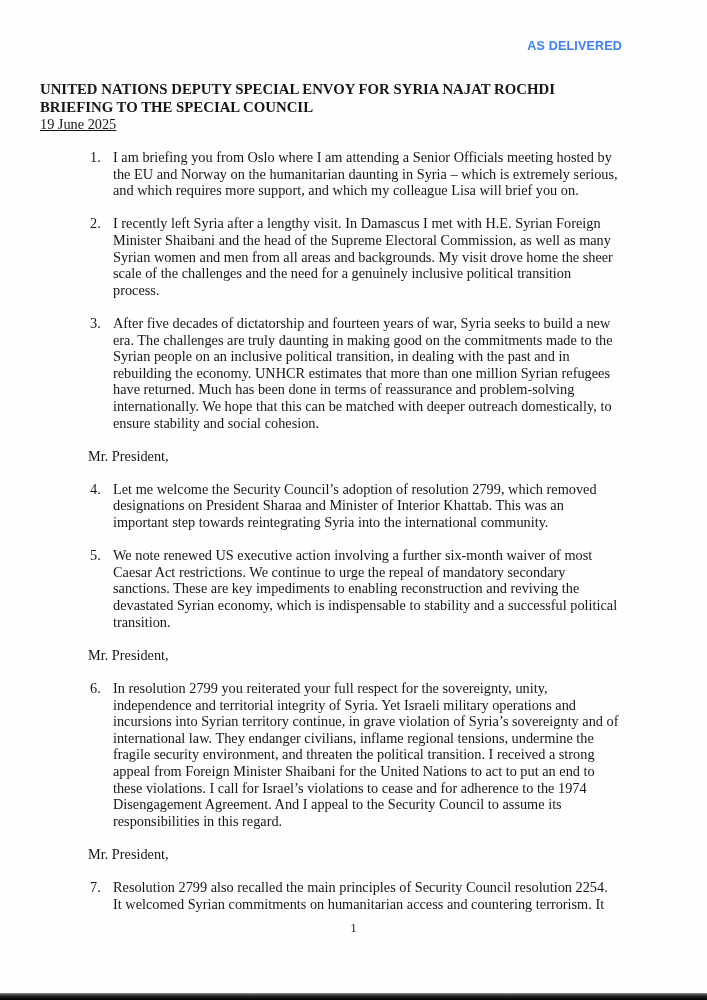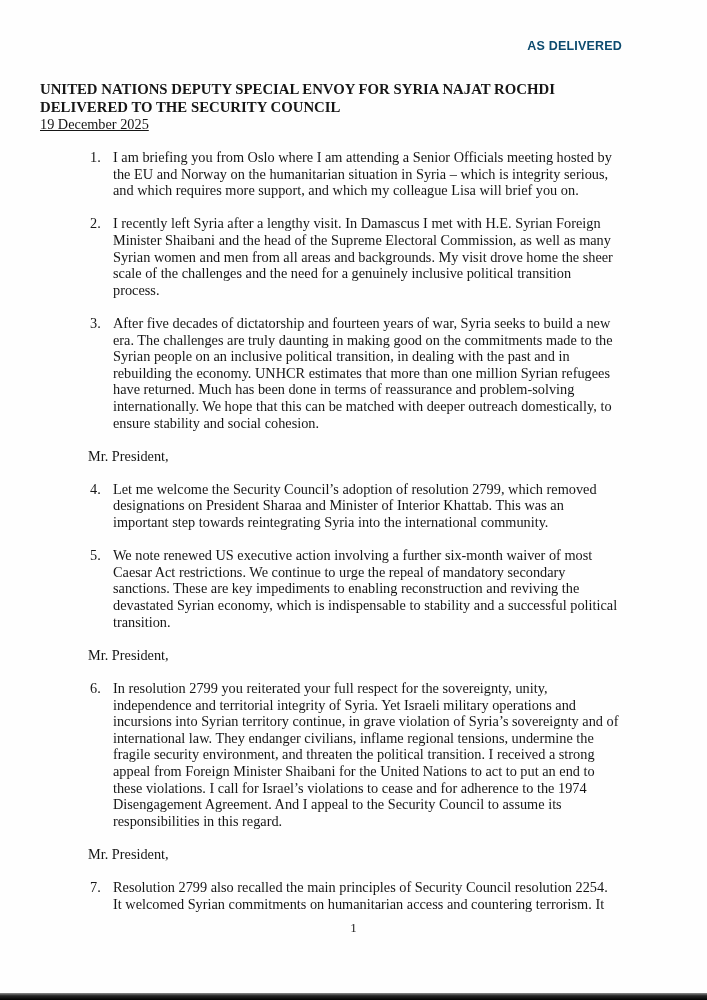--- a/index.html
+++ b/index.html
@@ -18,21 +18,21 @@
     color: #161616;
   }
   .stamp {
     position: absolute;
     top: 39px;
     right: 85px;
     font-family: "Liberation Sans", sans-serif;
     font-weight: 700;
     font-size: 12.5px;
     letter-spacing: 0.2px;
-    color: #0c4a6e;
+    color: #3b82f6;
   }
   .title-block {
     position: absolute;
     top: 81px;
     left: 40px;
     right: 40px;
     text-align: left;
     line-height: 17.6px;
   }
   .title-line {
@@ -87,30 +87,30 @@
 </style>
 </head>
 <body>
 
 <div class="page">
 
   <div class="stamp">AS DELIVERED</div>
 
   <div class="title-block">
     <div class="title-line">UNITED NATIONS DEPUTY SPECIAL ENVOY FOR SYRIA NAJAT ROCHDI</div>
-    <div class="title-line">DELIVERED TO THE SECURITY COUNCIL</div>
-    <div class="title-date">19 December 2025</div>
+    <div class="title-line">BRIEFING TO THE SPECIAL COUNCIL</div>
+    <div class="title-date">19 June 2025</div>
   </div>
 
   <div class="content">
 
 
     <div class="block numbered">
       <span class="num">1.</span>
-      <div class="ntext">I am briefing you from Oslo where I am attending a Senior Officials meeting hosted by the EU and Norway on the humanitarian situation in Syria – which is integrity serious, and which requires more support, and which my colleague Lisa will brief you on.</div>
+      <div class="ntext">I am briefing you from Oslo where I am attending a Senior Officials meeting hosted by the EU and Norway on the humanitarian daunting in Syria – which is extremely serious, and which requires more support, and which my colleague Lisa will brief you on.</div>
     </div>
 
     <div class="block numbered">
       <span class="num">2.</span>
       <div class="ntext">I recently left Syria after a lengthy visit. In Damascus I met with H.E. Syrian Foreign Minister Shaibani and the head of the Supreme Electoral Commission, as well as many Syrian women and men from all areas and backgrounds. My visit drove home the sheer scale of the challenges and the need for a genuinely inclusive political transition process.</div>
     </div>
 
     <div class="block numbered">
       <span class="num">3.</span>
       <div class="ntext">After five decades of dictatorship and fourteen years of war, Syria seeks to build a new era. The challenges are truly daunting in making good on the commitments made to the Syrian people on an inclusive political transition, in dealing with the past and in rebuilding the economy. UNHCR estimates that more than one million Syrian refugees have returned. Much has been done in terms of reassurance and problem-solving internationally. We hope that this can be matched with deeper outreach domestically, to ensure stability and social cohesion.</div>

